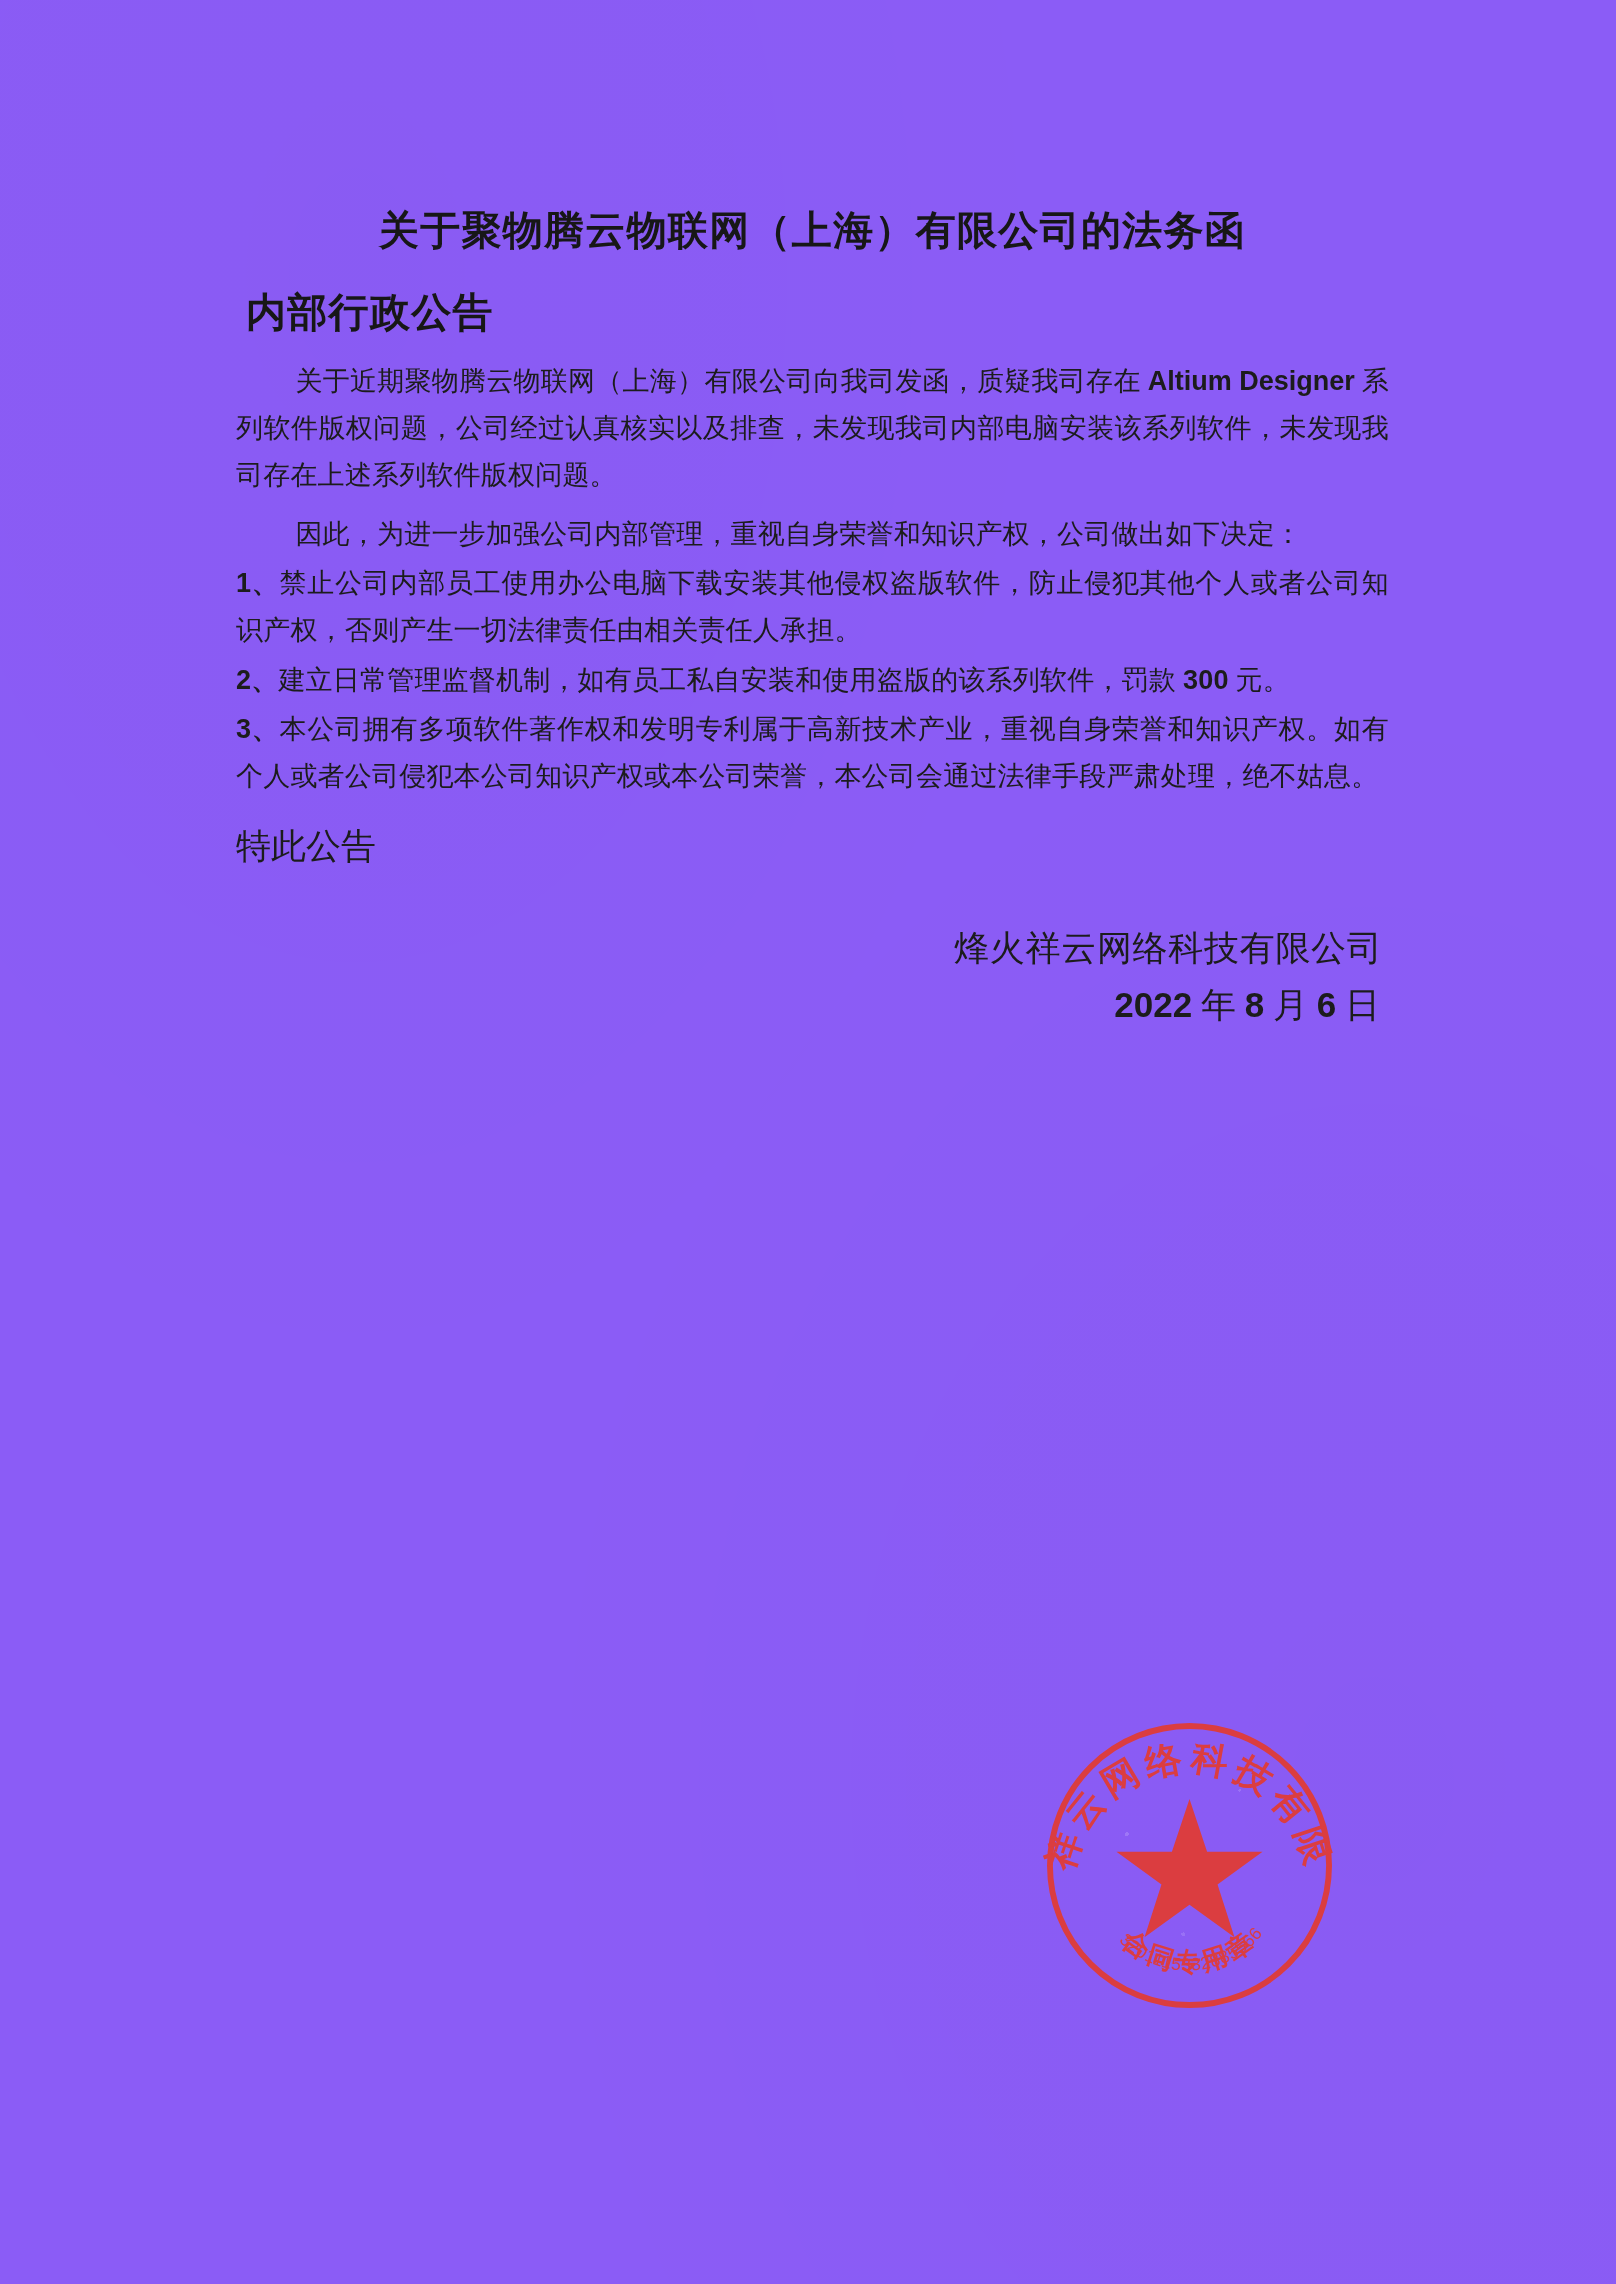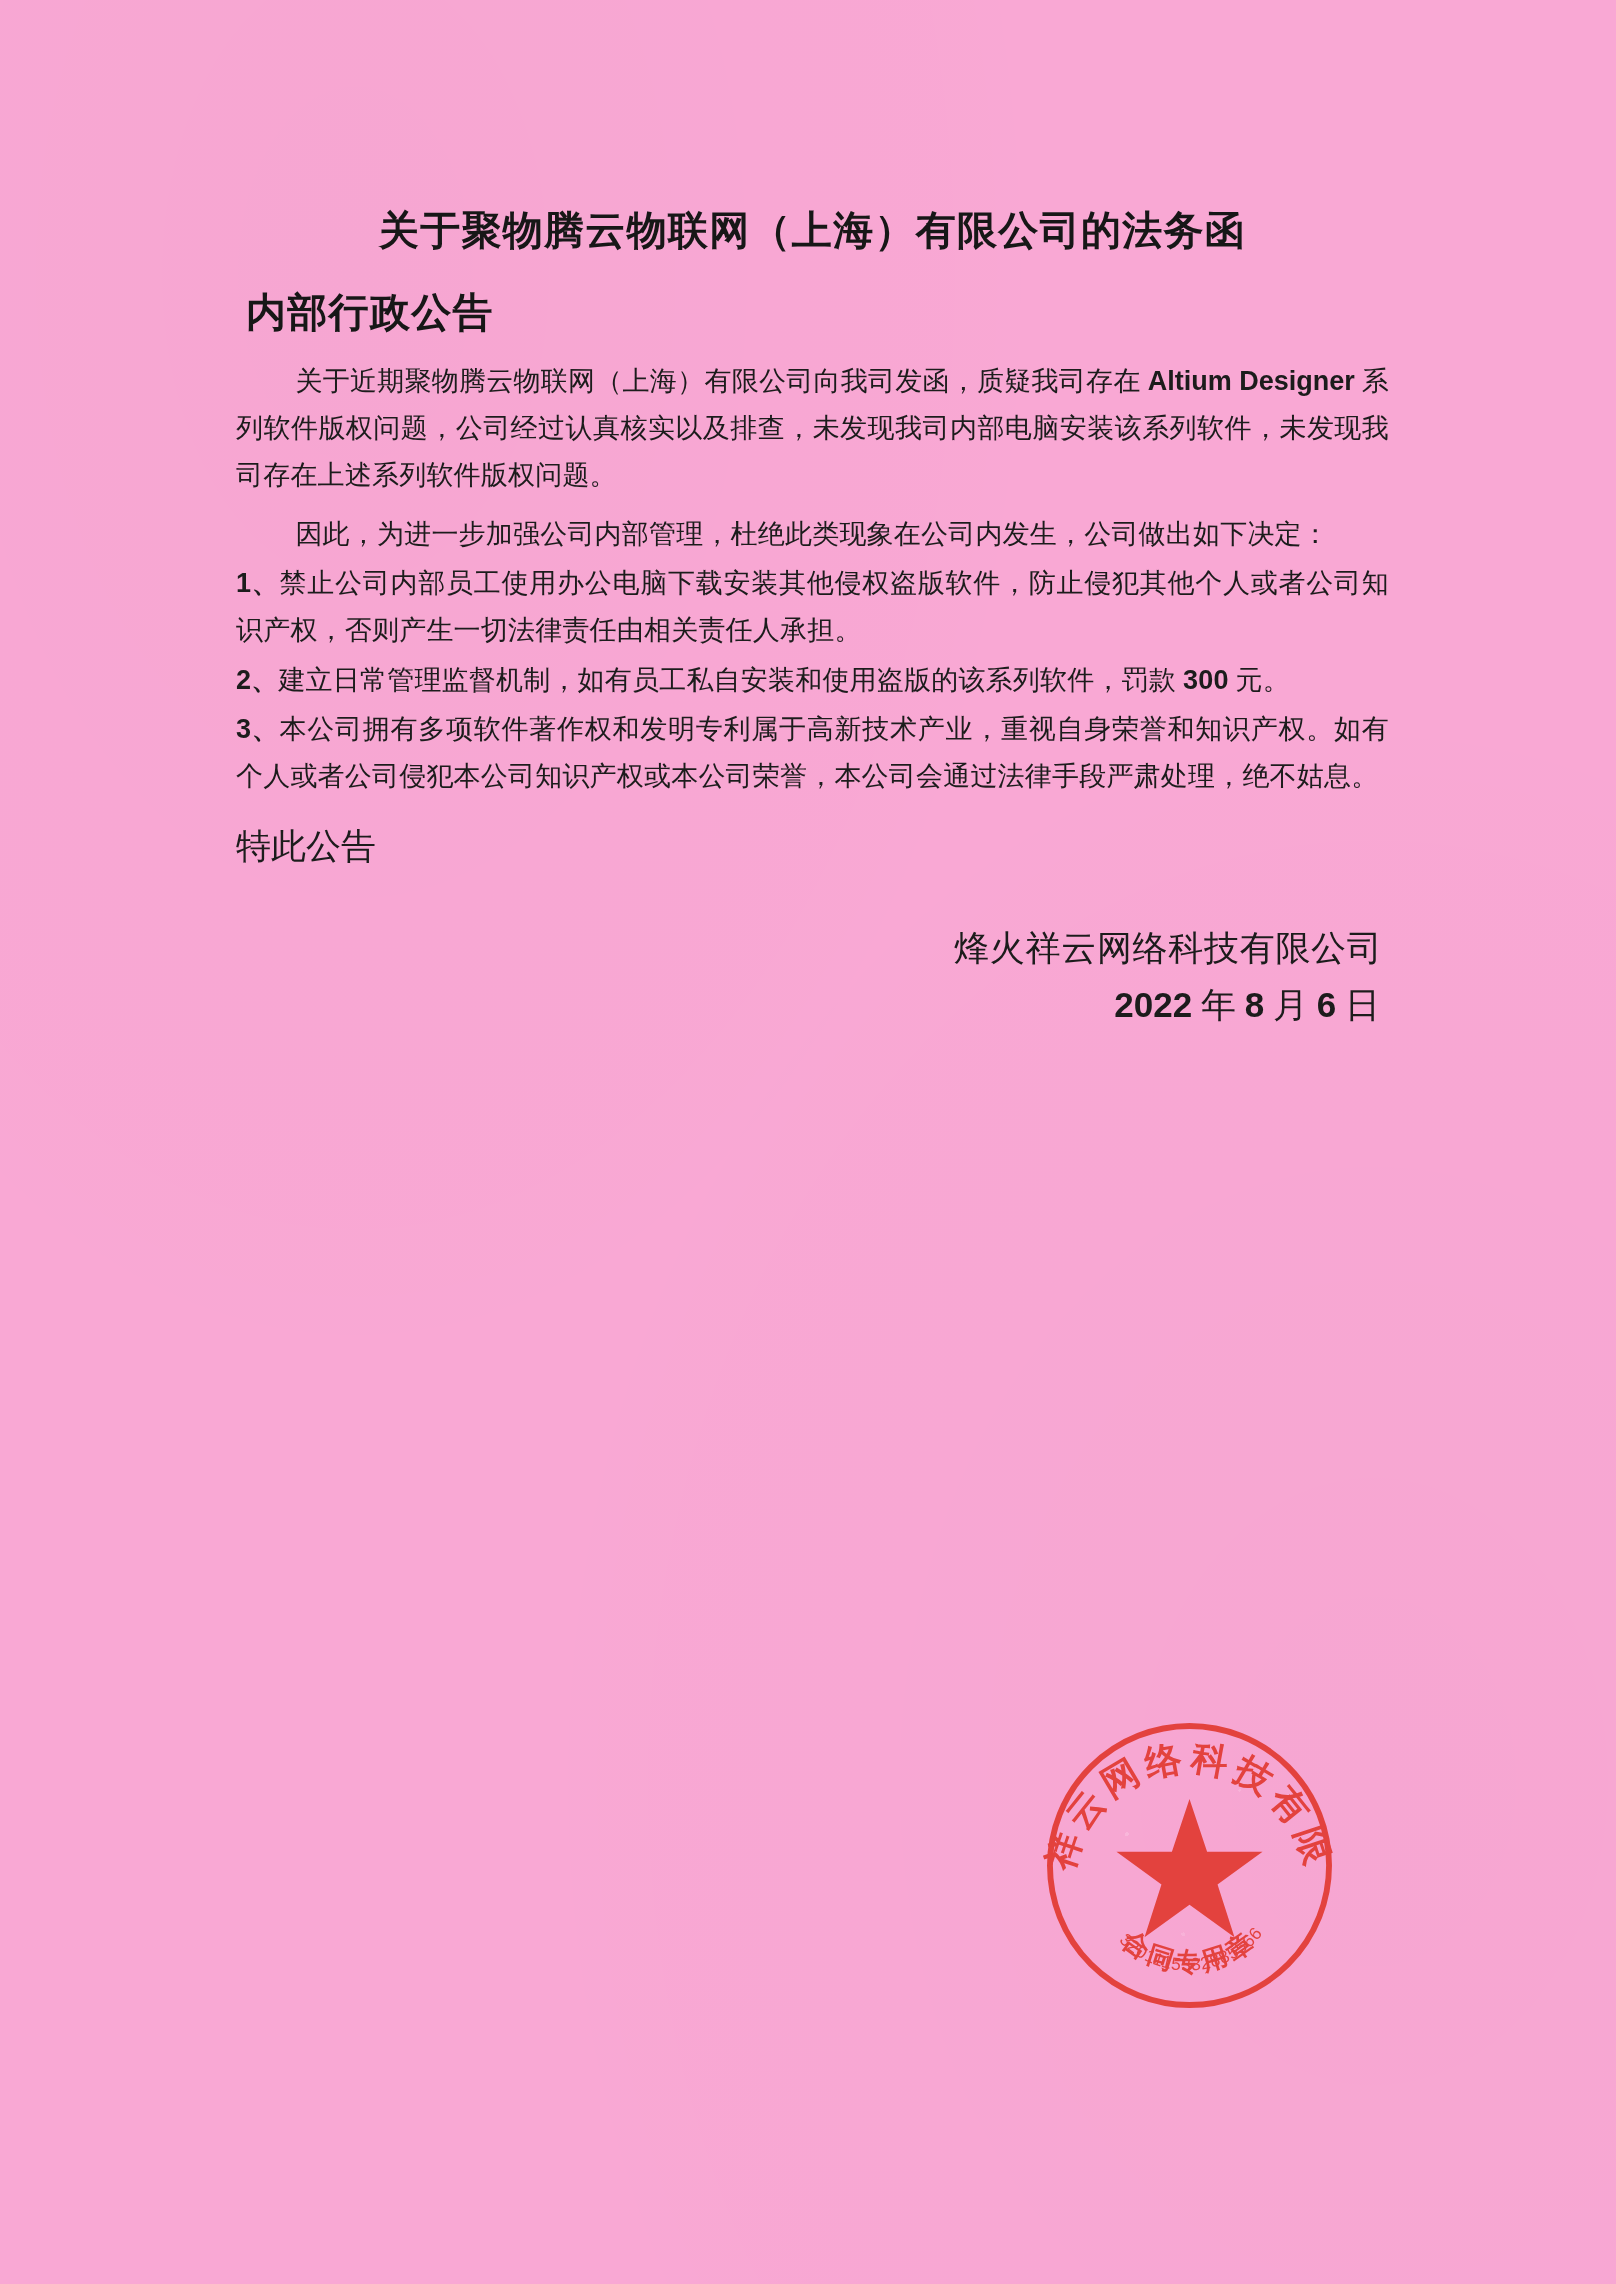--- a/index.html
+++ b/index.html
@@ -5,21 +5,21 @@
 <style>
   html, body {
     margin: 0;
     padding: 0;
     background: #ffffff;
   }
   .page {
     position: relative;
     width: 1616px;
     height: 2284px;
-    background: #f9a8d4;
+    background: #8b5cf6;
     overflow: hidden;
     font-family: "Liberation Serif", "DejaVu Serif", serif;
     color: #1c1c1c;
     box-sizing: border-box;
   }
 
   
   .paper-tint {
     position: absolute;
     inset: 0;
@@ -157,21 +157,21 @@
 
     <h1 class="doc-title">关于聚物腾云物联网（上海）有限公司的法务函</h1>
 
     <h2 class="doc-subtitle">内部行政公告</h2>
 
 
     <p class="para indent">
       <span>关于近期聚物腾云物联网（上海）有限公司向我司发函，质疑我司存在 </span><span class="lat">Altium Designer</span><span> 系列软件版权问题，公司经过认真核实以及排查，未发现我司内部电脑安装该系列软件，未发现我司存在上述系列软件版权问题。</span>
     </p>
 
-    <p class="para indent">因此，为进一步加强公司内部管理，杜绝此类现象在公司内发生，公司做出如下决定：</p>
+    <p class="para indent">因此，为进一步加强公司内部管理，重视自身荣誉和知识产权，公司做出如下决定：</p>
 
     <p class="para tight">
       <span class="num">1、</span><span>禁止公司内部员工使用办公电脑下载安装其他侵权盗版软件，防止侵犯其他个人或者公司知识产权，否则产生一切法律责任由相关责任人承担。</span>
     </p>
 
     <p class="para tight">
       <span class="num">2、</span><span>建立日常管理监督机制，如有员工私自安装和使用盗版的该系列软件，罚款 </span><span class="num">300</span><span> 元。</span>
     </p>
 
     <p class="para tight">

